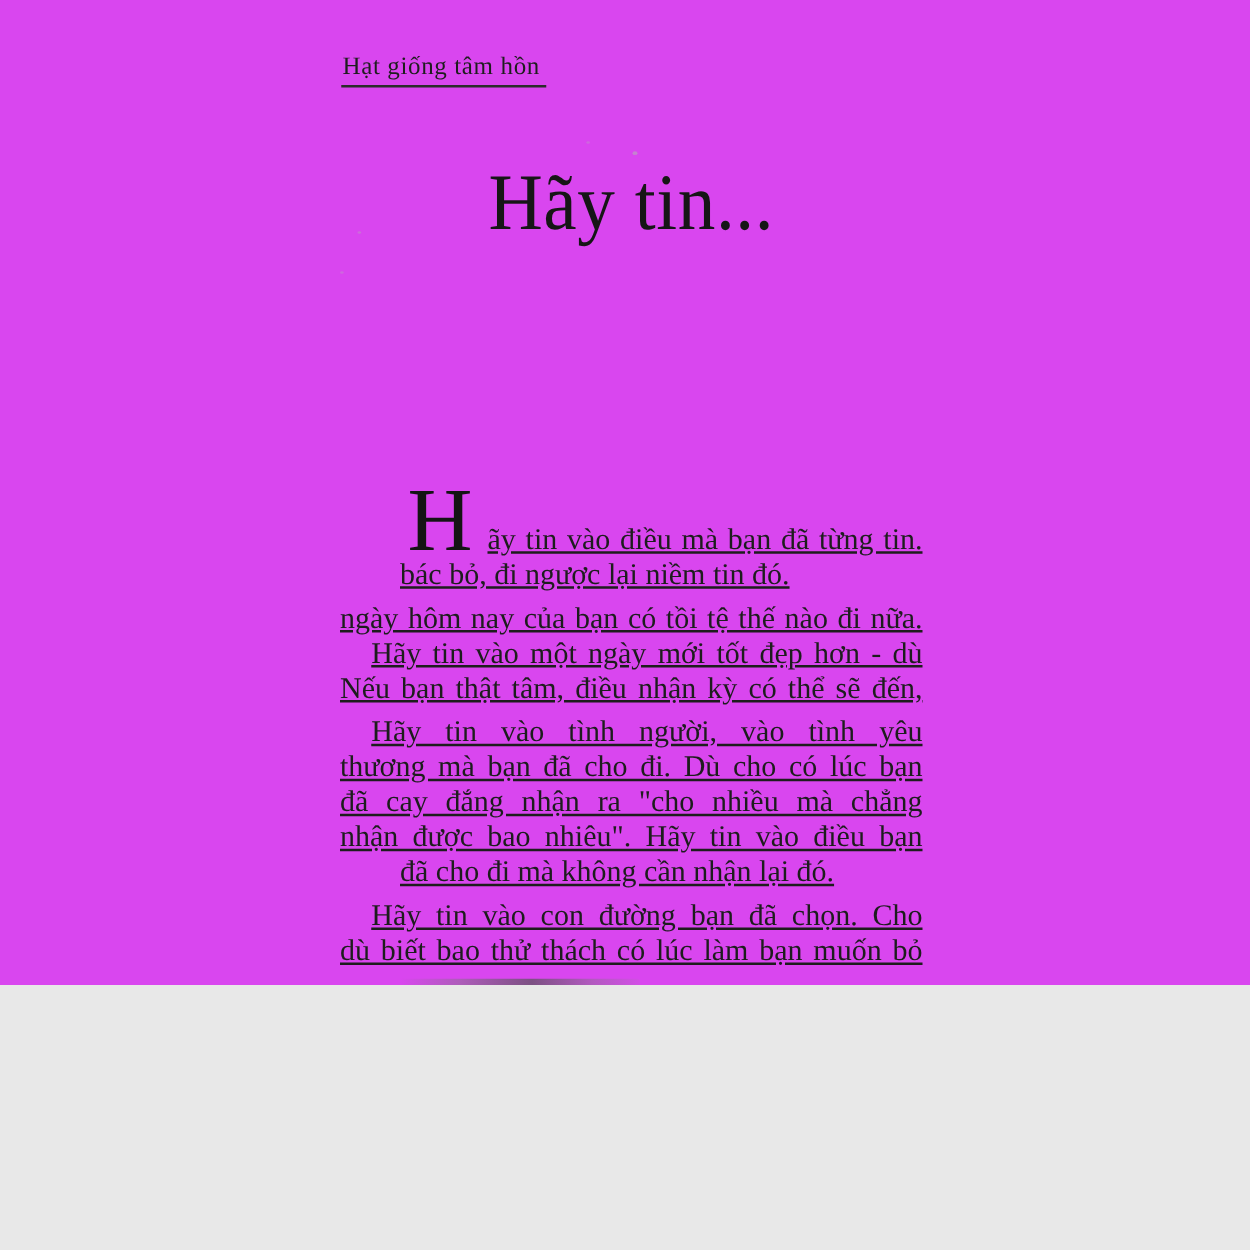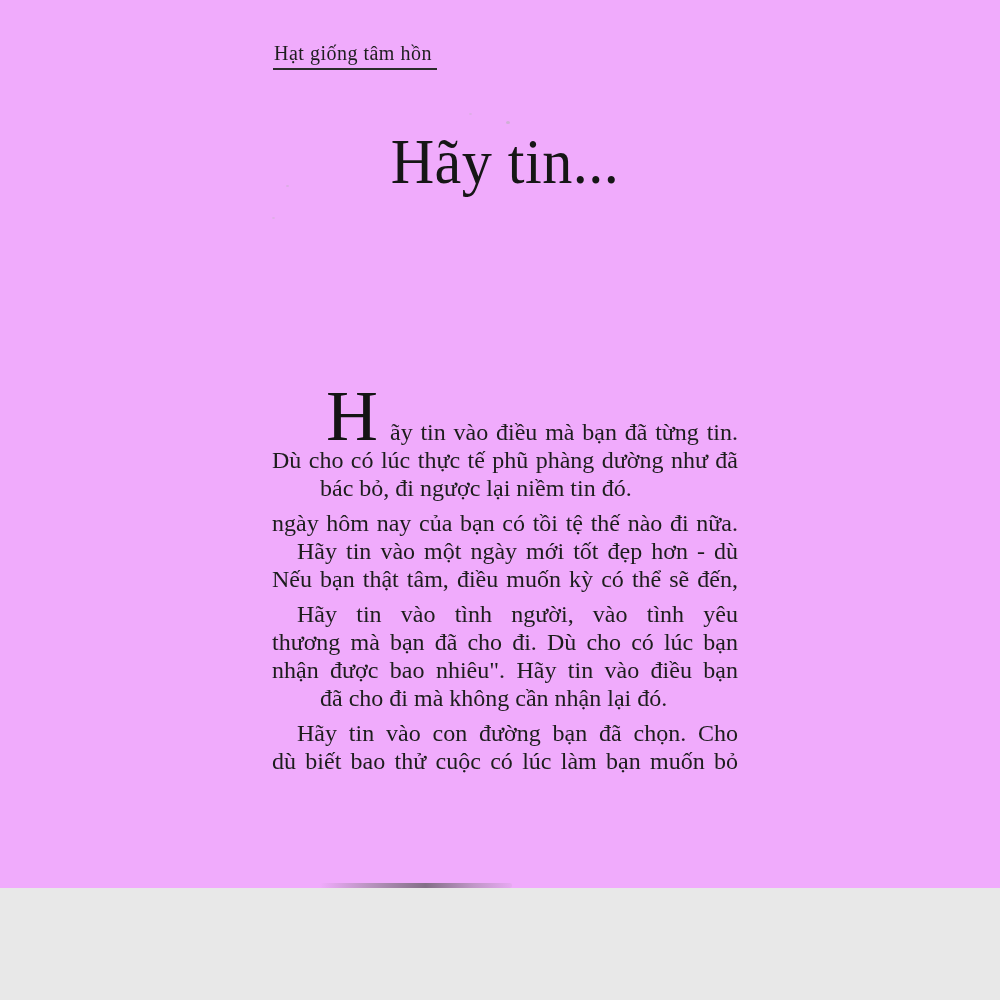--- a/index.html
+++ b/index.html
@@ -1,23 +1,23 @@
 <!DOCTYPE html>
 <html><head>
 <meta charset="utf-8">
 <style>
   html, body { margin: 0; padding: 0; }
   body { background: #e8e8e8; font-family: "Liberation Serif", "DejaVu Serif", serif; }
 
   .page {
     position: relative;
     width: 1000px;
-    height: 888px;
+    height: 788px;
     margin: 0 auto;
-    background: #f0abfc;
+    background: #d946ef;
     overflow: hidden;
     color: #1d1d1d;
   }
 
   
   .running-title-wrap {
     position: absolute;
     left: 273px;
     top: 42px;
   }
@@ -58,20 +58,21 @@
     line-height: 28px;
     color: #1d1d1d;
   }
   .para { margin: 7px 0 0 0; }
   .para:first-of-type { margin-top: 0; }
   .line {
     display: block;
     text-align: justify;
     text-align-last: justify;
     height: 28px;
+    text-decoration: underline;
   }
   .line.end { text-align-last: left; margin-left: 48px; }
   .line.cap-line { padding-left: 118px; }
   .line.indent { padding-left: 25px; }
 
   .raised-cap {
     position: absolute;
     top: -38px;
     left: 54px;
     font-size: 72px;
@@ -121,40 +122,40 @@
   </div>
 
   <h1 class="chapter-title">Hãy tin...</h1>
 
   <main class="body-column">
 
     <span class="raised-cap">H</span>
 
     <p class="para">
       <span class="line cap-line">ãy tin vào điều mà bạn đã từng tin.</span>
-      <span class="line">Dù cho có lúc thực tế phũ phàng dường như đã</span>
       <span class="line end">bác bỏ, đi ngược lại niềm tin đó.</span>
     </p>
 
     <p class="para">
       <span class="line">ngày hôm nay của bạn có tồi tệ thế nào đi nữa.</span>
       <span class="line indent">Hãy tin vào một ngày mới tốt đẹp hơn - dù</span>
-      <span class="line">Nếu bạn thật tâm, điều muốn kỳ có thể sẽ đến,</span>
+      <span class="line">Nếu bạn thật tâm, điều nhận kỳ có thể sẽ đến,</span>
     </p>
 
     <p class="para">
       <span class="line indent">Hãy tin vào tình người, vào tình yêu</span>
       <span class="line">thương mà bạn đã cho đi. Dù cho có lúc bạn</span>
+      <span class="line">đã cay đắng nhận ra "cho nhiều mà chẳng</span>
       <span class="line">nhận được bao nhiêu". Hãy tin vào điều bạn</span>
       <span class="line end">đã cho đi mà không cần nhận lại đó.</span>
     </p>
 
     <p class="para">
       <span class="line indent">Hãy tin vào con đường bạn đã chọn. Cho</span>
-      <span class="line">dù biết bao thử cuộc có lúc làm bạn muốn bỏ</span>
+      <span class="line">dù biết bao thử thách có lúc làm bạn muốn bỏ</span>
     </p>
 
   </main>
 
   <div class="page-number">10</div>
 
   <div class="scan-bar"></div>
   <div class="speck speck-1"></div>
   <div class="speck speck-2"></div>
   <div class="speck speck-3"></div>

